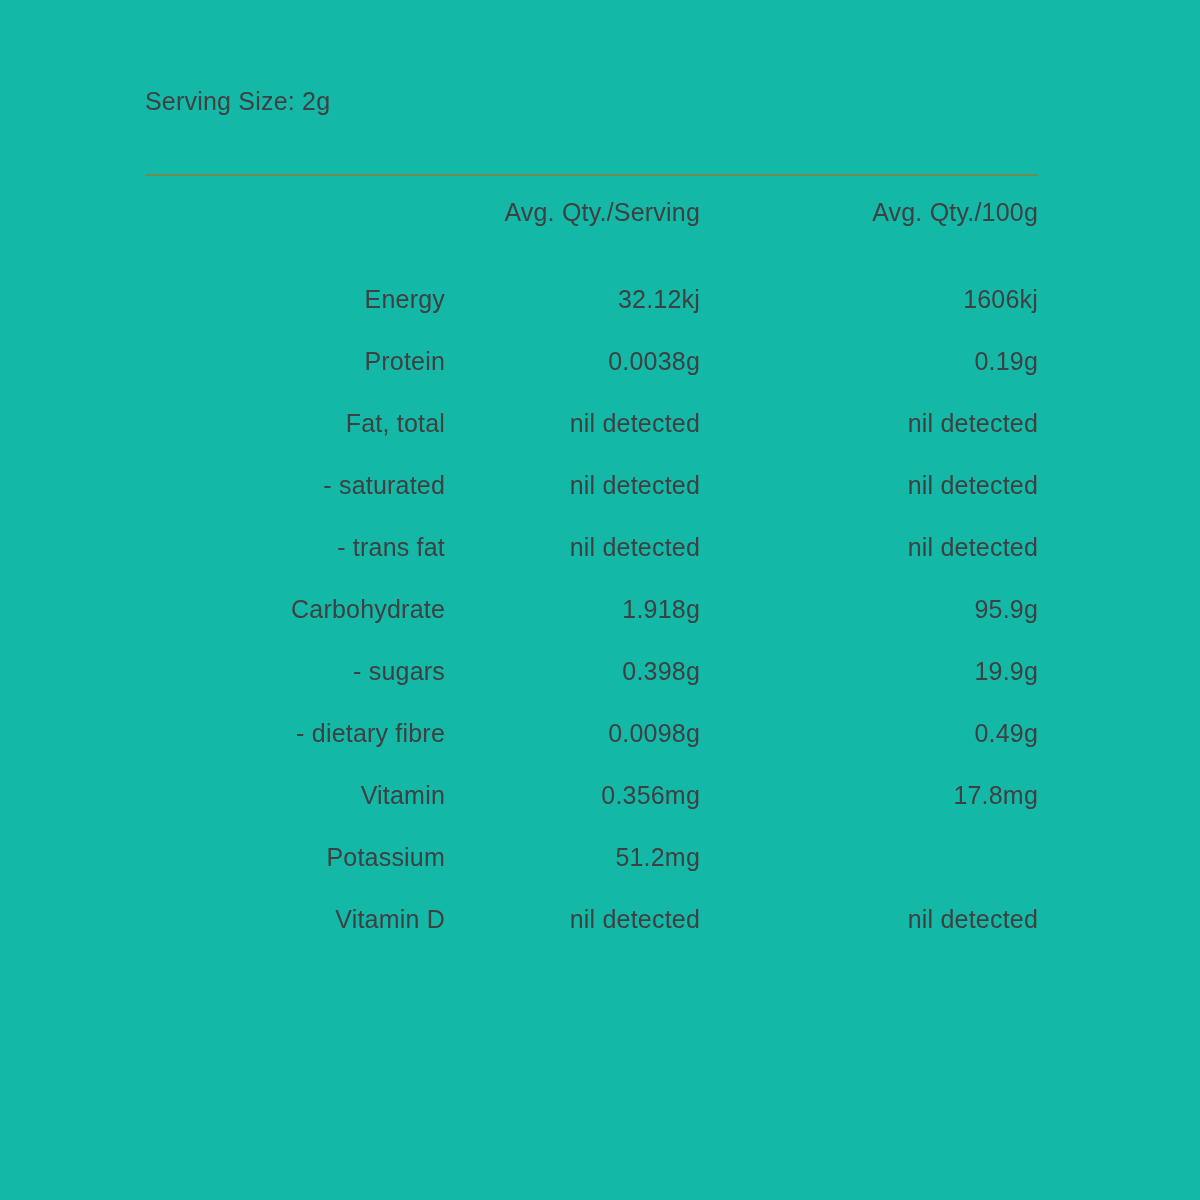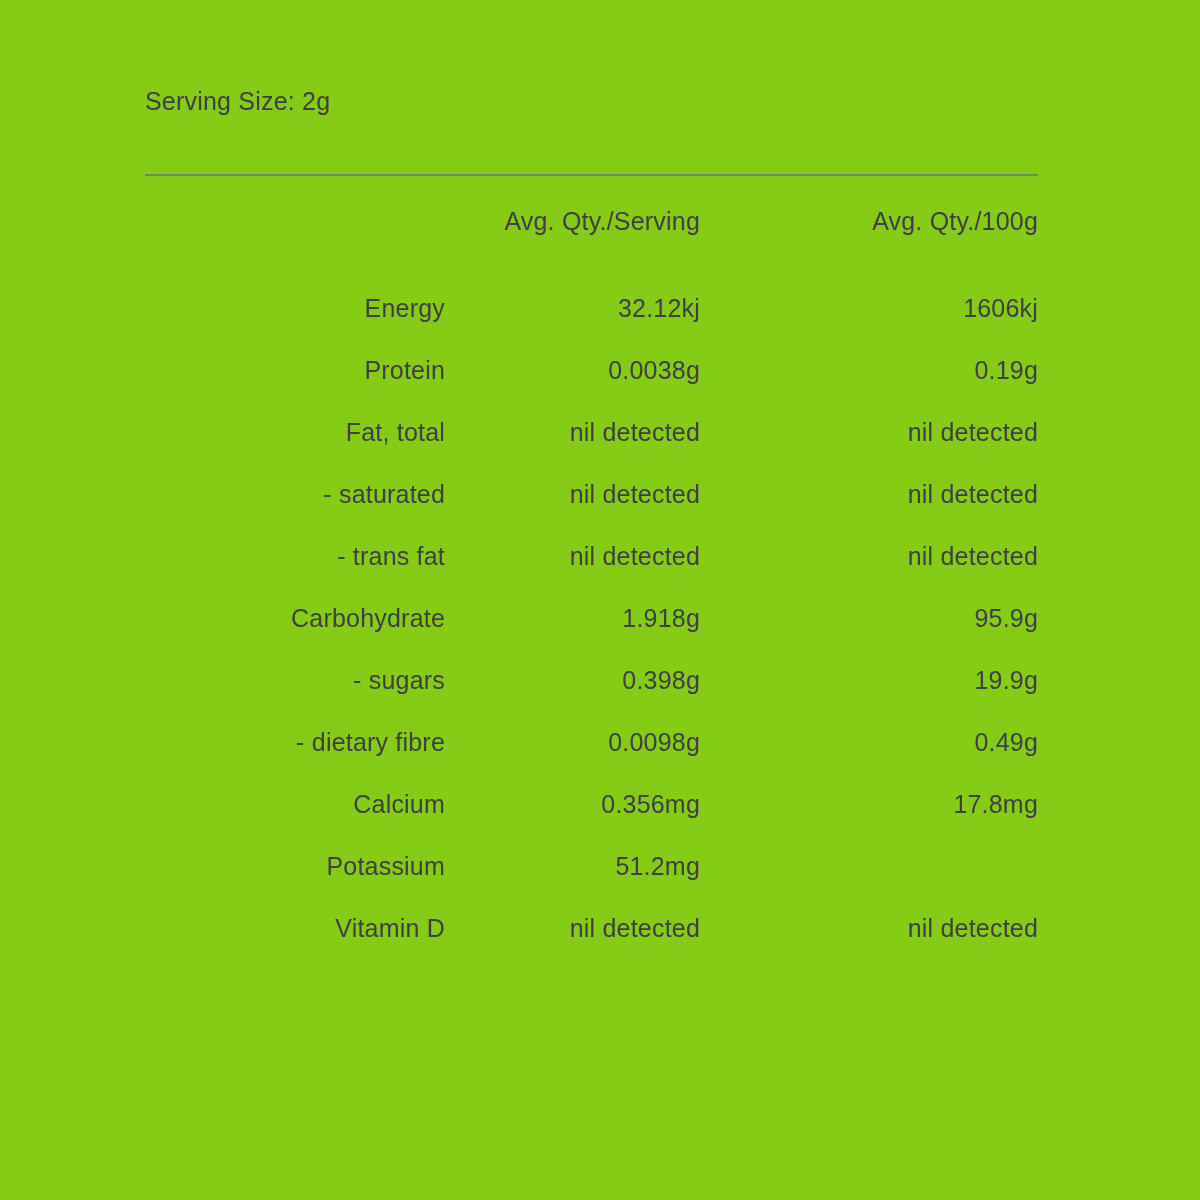--- a/index.html
+++ b/index.html
@@ -1,20 +1,20 @@
 <!DOCTYPE html>
 <html><head>
 <meta charset="utf-8">
 <style>
   html, body { margin: 0; padding: 0; background: #ffffff; }
   .page {
     position: relative;
     width: 1200px;
     height: 1200px;
-    background: #84cc16;
+    background: #14b8a6;
     font-family: "Liberation Sans", sans-serif;
     color: #3e4042;
     overflow: hidden;
   }
   .content {
     position: absolute;
     left: 145px;
     top: 86px;
     width: 893px;
   }
@@ -31,21 +31,21 @@
   .row {
     display: grid;
     grid-template-columns: 1fr 255px 338px;
     align-items: center;
     height: 62px;
     font-size: 25px;
     letter-spacing: 0.2px;
   }
   .row.header {
     height: 30px;
-    margin-top: 30px;
+    margin-top: 21px;
     margin-bottom: 41px;
   }
   .c2, .c3 { text-align: right; white-space: nowrap; }
   .c1 { text-align: right; white-space: nowrap; }
 </style>
 </head>
 <body>
 
 <div class="page">
   <div class="content">
@@ -106,21 +106,21 @@
         <span class="c3">19.9g</span>
       </div>
 
       <div class="row">
         <span class="c1">- dietary fibre</span>
         <span class="c2">0.0098g</span>
         <span class="c3">0.49g</span>
       </div>
 
       <div class="row">
-        <span class="c1">Calcium</span>
+        <span class="c1">Vitamin</span>
         <span class="c2">0.356mg</span>
         <span class="c3">17.8mg</span>
       </div>
 
       <div class="row">
         <span class="c1">Potassium</span>
         <span class="c3">51.2mg</span>
       </div>
 
       <div class="row">

